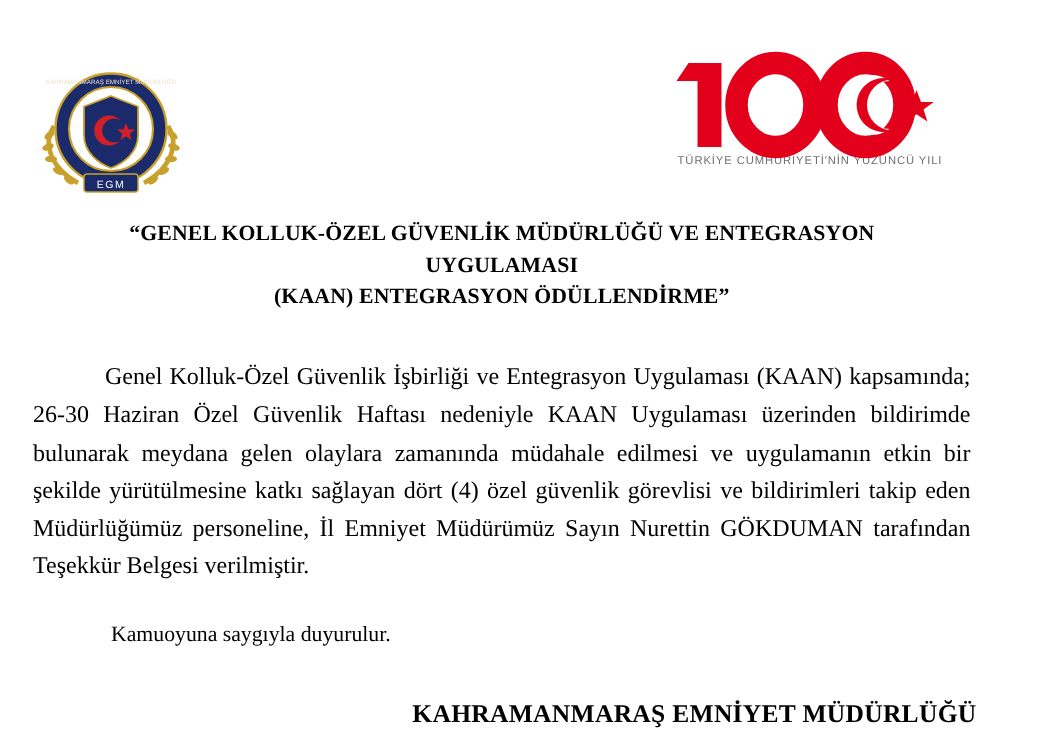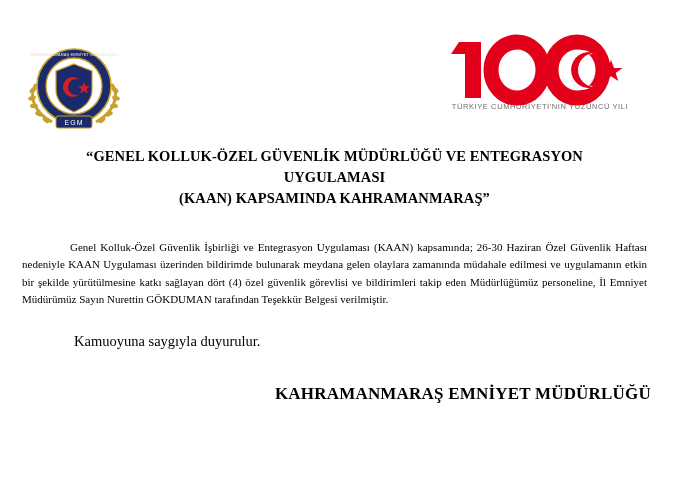--- a/index.html
+++ b/index.html
@@ -68,21 +68,21 @@
     font-size: 14.5px;
     line-height: 1.45;
     letter-spacing: 0.1px;
   }
 
   
   .body-text {
     margin: 30px 22px 0 22px;
     text-align: justify;
     text-justify: inter-word;
-    font-size: 11px;
+    font-size: 16px;
     line-height: 1.58;
     text-indent: 48px;
     font-family: Liberation Serif, serif;
   }
 
   .closing {
     margin: 24px 0 0 74px;
     font-weight: normal;
     font-size: 14.5px;
   }
@@ -150,21 +150,21 @@
           <path d="M160 19 a18 18 0 1 0 0 34 a13.5 13.5 0 1 1 0 -34 z" fill="#e2001a"></path>
           <polygon points="176,26 179,34 187.5,34 180.7,39 183.3,47 176,42.2 168.7,47 171.3,39 164.5,34 173,34" fill="#e2001a"></polygon>
         </svg>
       </div>
       <div class="anniv-caption">TÜRKİYE CUMHURİYETİ'NİN YÜZÜNCÜ YILI</div>
     </div>
   </div>
 
   <div class="title">
     <span>“GENEL KOLLUK-ÖZEL GÜVENLİK MÜDÜRLÜĞÜ VE ENTEGRASYON UYGULAMASI</span><br>
-    <span>(KAAN) KAPSAMINDA KAHRAMANMARAŞ”</span>
+    <span>(KAAN) ENTEGRASYON ÖDÜLLENDİRME”</span>
   </div>
 
   <p class="body-text">Genel Kolluk-Özel Güvenlik İşbirliği ve Entegrasyon Uygulaması (KAAN) kapsamında; 26-30 Haziran Özel Güvenlik Haftası nedeniyle KAAN Uygulaması üzerinden bildirimde bulunarak meydana gelen olaylara zamanında müdahale edilmesi ve uygulamanın etkin bir şekilde yürütülmesine katkı sağlayan dört (4) özel güvenlik görevlisi ve bildirimleri takip eden Müdürlüğümüz personeline, İl Emniyet Müdürümüz Sayın Nurettin GÖKDUMAN tarafından Teşekkür Belgesi verilmiştir.</p>
 
   <p class="closing">Kamuoyuna saygıyla duyurulur.</p>
 
   <p class="signature">KAHRAMANMARAŞ EMNİYET MÜDÜRLÜĞÜ</p>
 
 </div>
 

